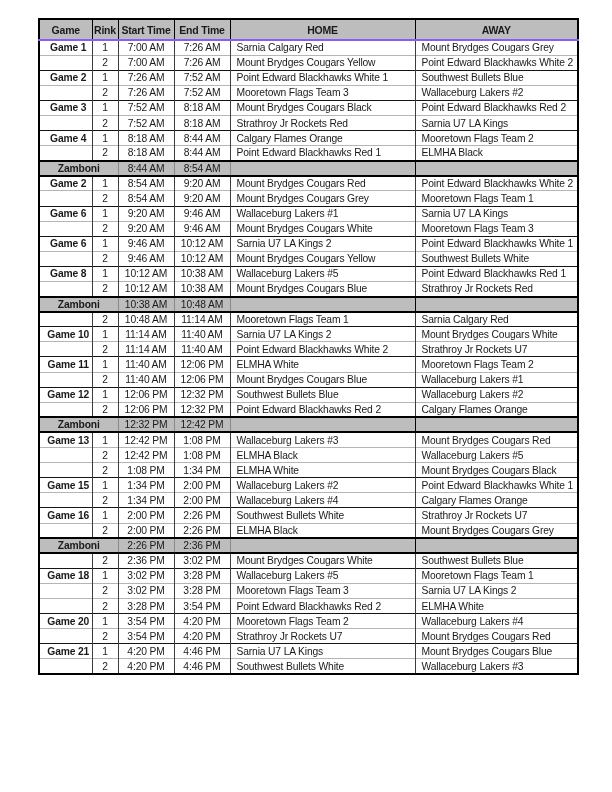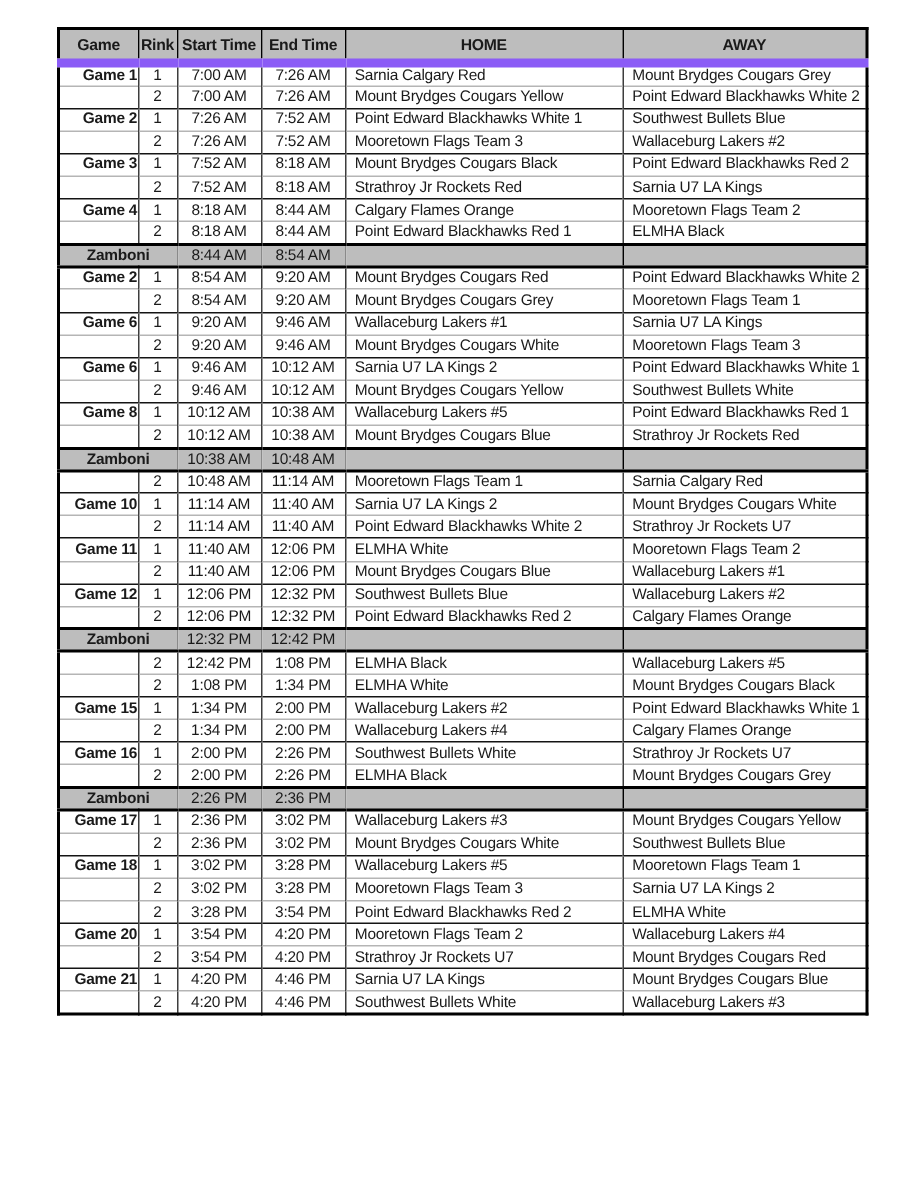--- a/index.html
+++ b/index.html
@@ -33,34 +33,34 @@
     vertical-align: middle;
   }
   thead th {
     height: 19px;
     background: #bdbdbd;
     font-size: 10.5px;
     font-weight: bold;
     letter-spacing: -0.2px;
     text-align: center;
     border-left: 1px solid #000000;
-    border-bottom: 6px solid #8b5cf6;
+    border-bottom: 2px solid #8b5cf6;
     margin-top: 16px;
   }
   thead th:first-child { border-left: none; }
   tbody tr { height: 15.1px; }
   tbody td {
     font-size: 10.3px;
     letter-spacing: -0.15px;
     border-left: 1px solid #3d3d3d;
   }
   tbody td:first-child { border-left: none; }
   tr.first td { border-top: 1px solid #141414; }
   tr.second td { border-top: 1px solid #b5b5b5; }
-  .c-game { font-weight: bold; text-align: right; padding-left: 5px; }
+  .c-game { font-weight: bold; text-align: center; padding-left: 5px; }
   .c-rink { text-align: center; }
   .c-time { text-align: center; }
   .c-home, .c-away { text-align: left; padding-left: 6px; }
   tr.zamboni-row td {
     background: #bdbdbd;
     border-top: 2px solid #000000;
     border-bottom: 2px solid #000000;
     border-left-color: #8a8a8a;
   }
   tr.zamboni-row td:first-child { border-left: none; }
@@ -289,20 +289,28 @@
           <td class="c-home">Point Edward Blackhawks Red 2</td>
           <td class="c-away">Calgary Flames Orange</td>
         </tr>
         <tr class="zamboni-row">
           <td class="c-zlabel" colspan="2">Zamboni</td>
           <td class="c-time">12:32 PM</td>
           <td class="c-time">12:42 PM</td>
           <td class="c-home"></td>
           <td class="c-away c-zaway"></td>
         </tr>
+        <tr class="game-row first">
+          <td class="c-game">Game 13</td>
+          <td class="c-rink">1</td>
+          <td class="c-time">12:42 PM</td>
+          <td class="c-time">1:08 PM</td>
+          <td class="c-home">Wallaceburg Lakers #3</td>
+          <td class="c-away">Mount Brydges Cougars Red</td>
+        </tr>
         <tr class="game-row second">
           <td class="c-game"></td>
           <td class="c-rink">2</td>
           <td class="c-time">12:42 PM</td>
           <td class="c-time">1:08 PM</td>
           <td class="c-home">ELMHA Black</td>
           <td class="c-away">Wallaceburg Lakers #5</td>
         </tr>
         <tr class="game-row second">
           <td class="c-game"></td>
@@ -344,28 +352,20 @@
           <td class="c-home">ELMHA Black</td>
           <td class="c-away">Mount Brydges Cougars Grey</td>
         </tr>
         <tr class="zamboni-row">
           <td class="c-zlabel" colspan="2">Zamboni</td>
           <td class="c-time">2:26 PM</td>
           <td class="c-time">2:36 PM</td>
           <td class="c-home"></td>
           <td class="c-away c-zaway"></td>
         </tr>
-        <tr class="game-row first">
-          <td class="c-game">Game 17</td>
-          <td class="c-rink">1</td>
-          <td class="c-time">2:36 PM</td>
-          <td class="c-time">3:02 PM</td>
-          <td class="c-home">Wallaceburg Lakers #3</td>
-          <td class="c-away">Mount Brydges Cougars Yellow</td>
-        </tr>
         <tr class="game-row second">
           <td class="c-game"></td>
           <td class="c-rink">2</td>
           <td class="c-time">2:36 PM</td>
           <td class="c-time">3:02 PM</td>
           <td class="c-home">Mount Brydges Cougars White</td>
           <td class="c-away">Southwest Bullets Blue</td>
         </tr>
         <tr class="game-row first">
           <td class="c-game">Game 18</td>

